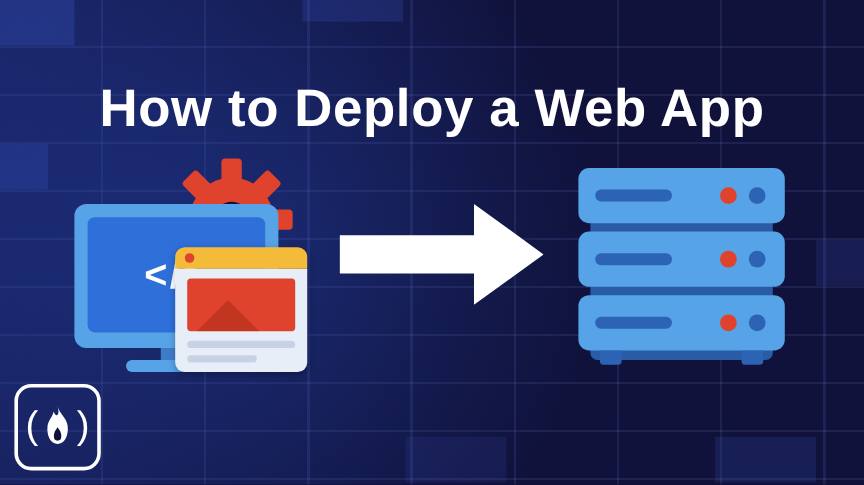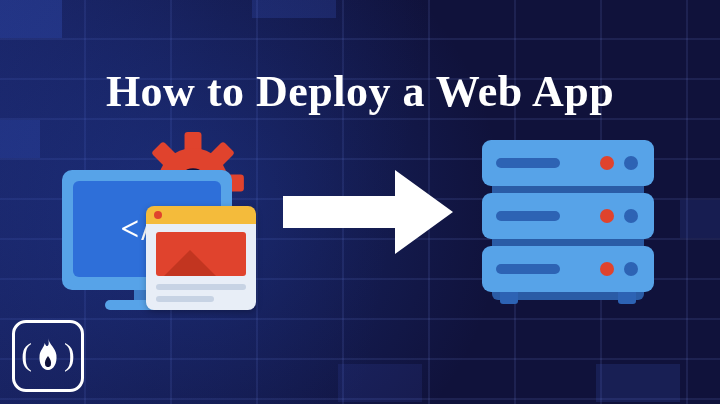--- a/index.html
+++ b/index.html
@@ -1,19 +1,19 @@
 <!DOCTYPE html>
 <html><head>
 <meta charset="utf-8">
 <style>
   html,body{margin:0;padding:0;background:#10123B;}
   .stage{
     position:relative;width:720px;height:404px;overflow:hidden;
     background:#10123B;
-    font-family:Liberation Serif, serif;
+    font-family:Liberation Sans, sans-serif;
   }
   
   .bricks{
     position:absolute;inset:0;
     background-image:
       repeating-linear-gradient(to bottom, rgba(0,0,0,0) 0 38px, rgba(120,140,230,0.13) 38px 40px),
       repeating-linear-gradient(to right, rgba(0,0,0,0) 0 84px, rgba(120,140,230,0.13) 84px 86px);
   }
   .glow{
     position:absolute;inset:0;

